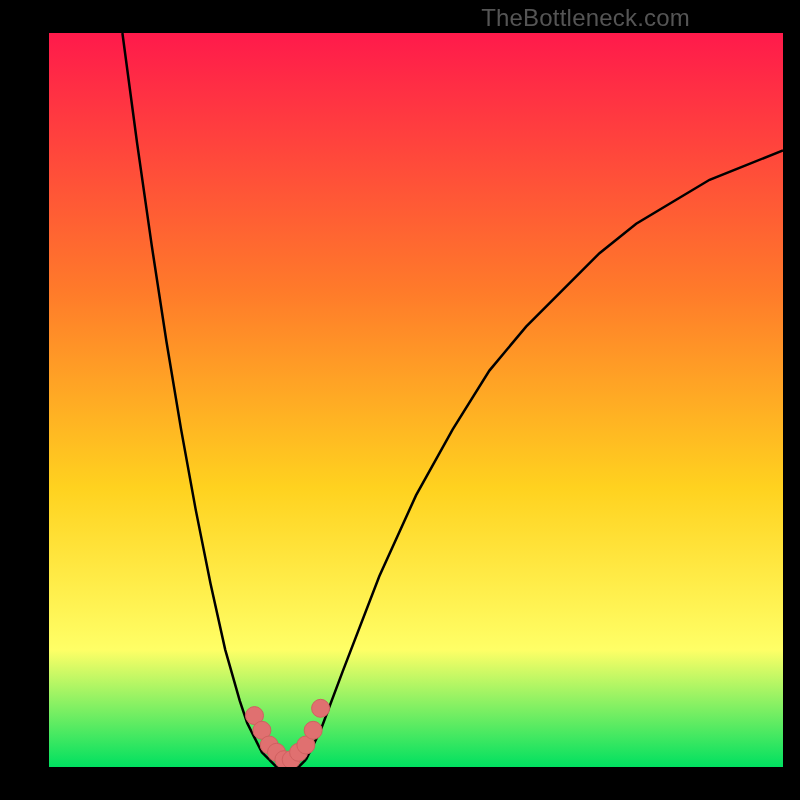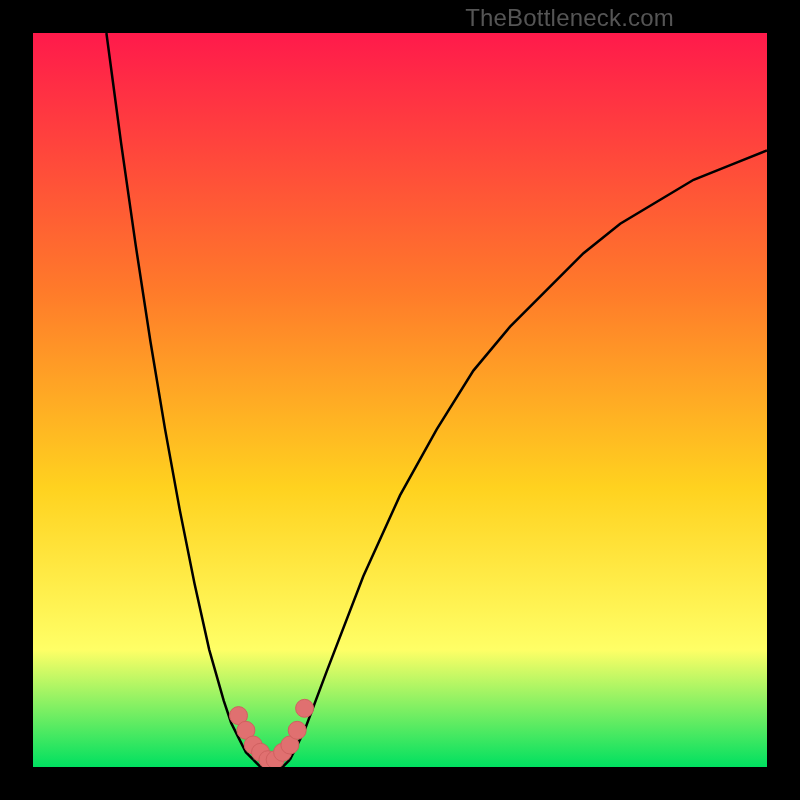--- a/index.html
+++ b/index.html
@@ -6,21 +6,21 @@
     margin: 0;
     padding: 0;
     width: 800px;
     height: 800px;
     background: #000;
     font-family: Arial, Helvetica, sans-serif;
     position: relative;
   }
   .frame {
     position: absolute;
-    top: 0; left: 0;
+    top: 0; left: 16px;
     width: 684px; height: 800px;
     background: #000;
   }
   .plot {
     position: absolute;
     top: 33px;
     left: 33px;
     width: 734px;
     height: 734px;
     overflow: hidden;

